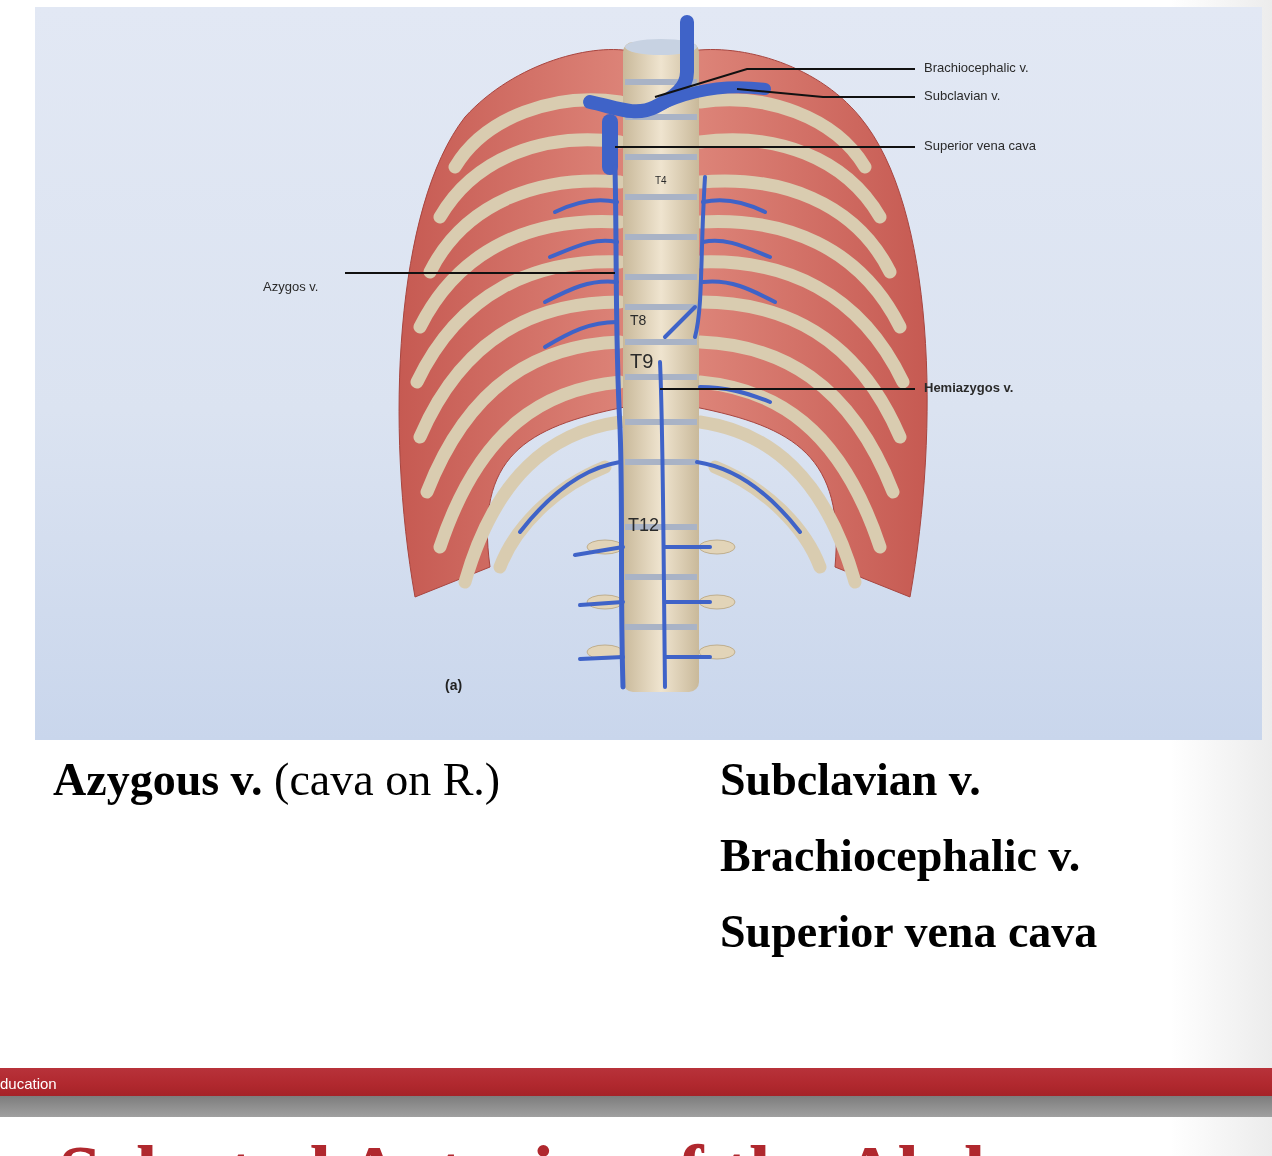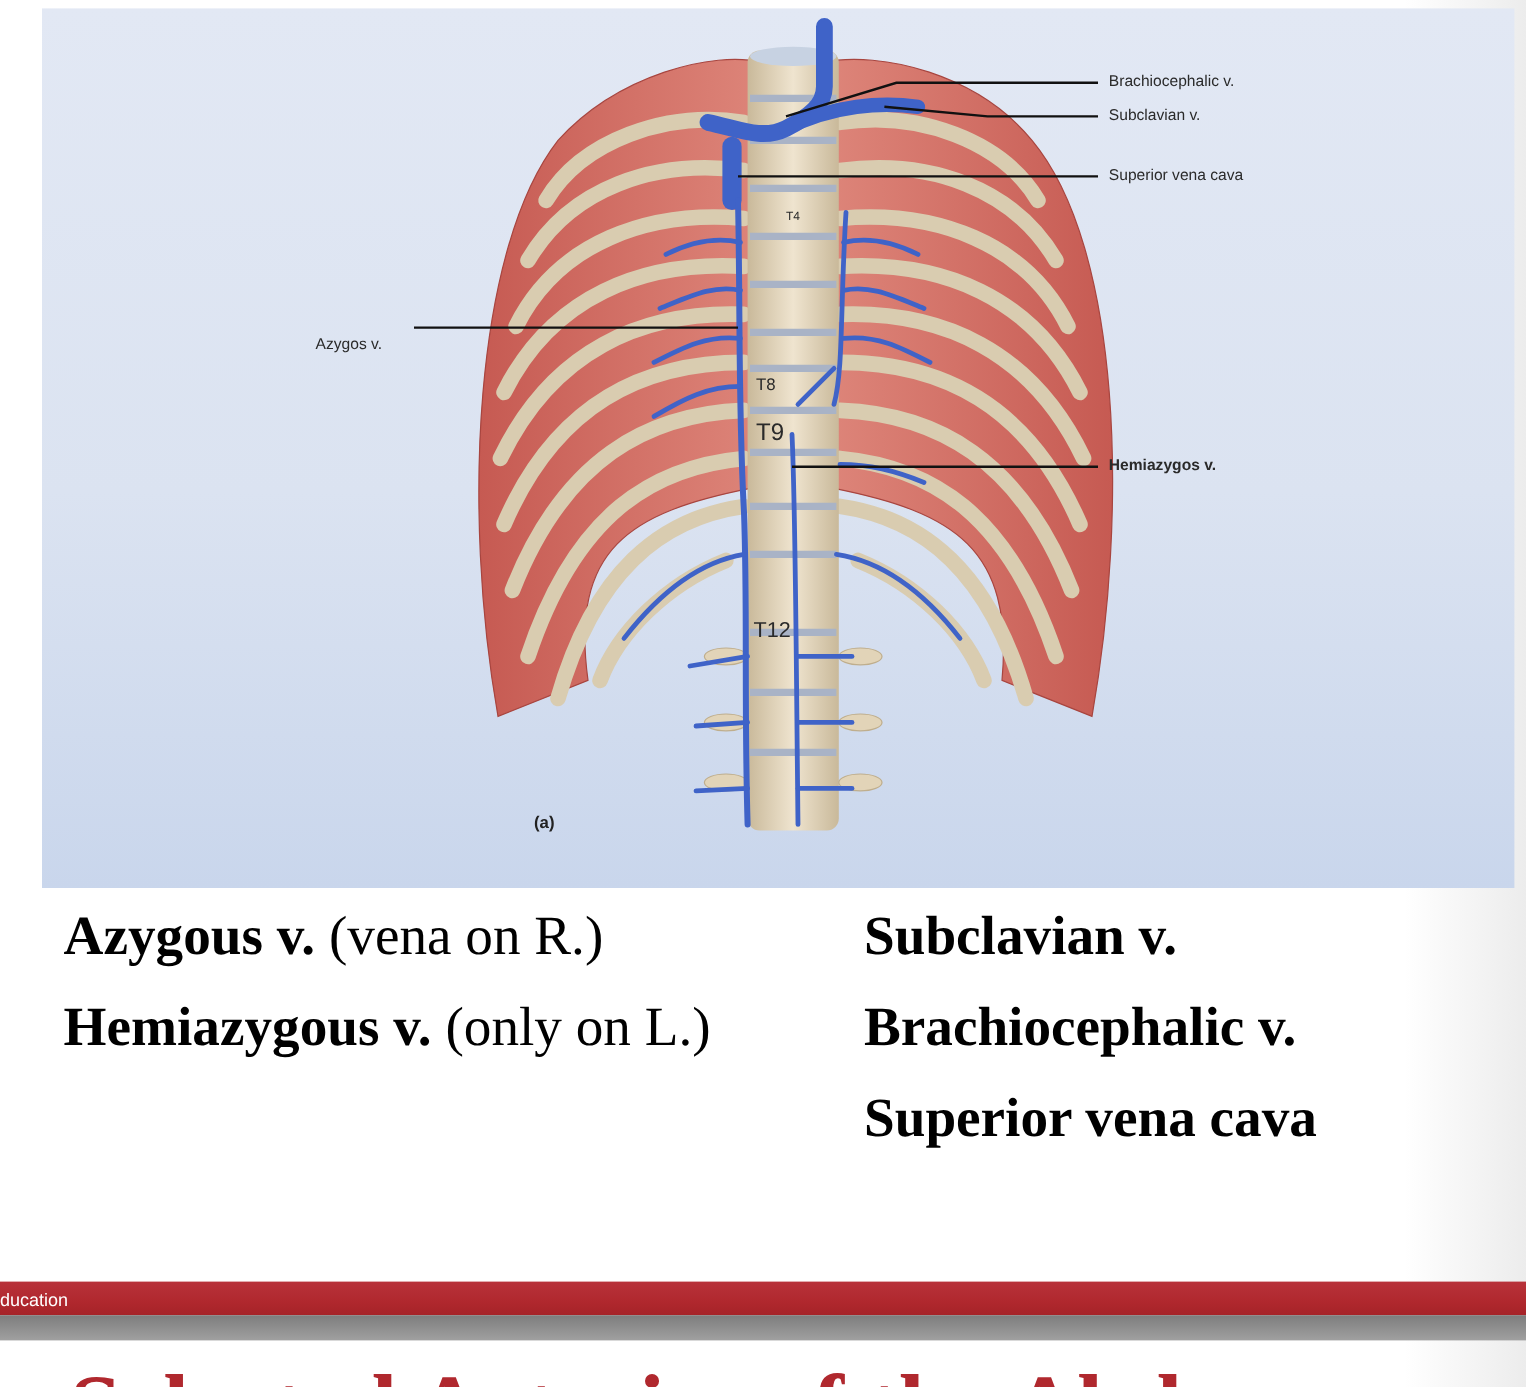--- a/index.html
+++ b/index.html
@@ -165,24 +165,21 @@
   <div class="fig-label" style="left:620px;top:168px;font-size:10px;">T4</div>
   <div class="fig-label" style="left:595px;top:305px;font-size:14px;">T8</div>
   <div class="fig-label" style="left:595px;top:343px;font-size:20px;">T9</div>
   <div class="fig-label" style="left:593px;top:508px;font-size:18px;">T12</div>
 
   <div class="fig-letter" style="left:410px;top:670px;">(a)</div>
 </div>
 
 <div class="terms col-left">
   <div class="line">
-    <b>Azygous v.</b><span> (vena on R.)</span>
-  </div>
-  <div class="line">
-    <b>Hemiazygous v.</b><span> (only on L.)</span>
+    <b>Azygous v.</b><span> (cava on R.)</span>
   </div>
 </div>
 
 <div class="terms col-right">
   <div class="line"><b>Subclavian v.</b></div>
   <div class="line"><b>Brachiocephalic v.</b></div>
   <div class="line"><b>Superior vena cava</b></div>
 </div>
 
 <div class="footer-red">

